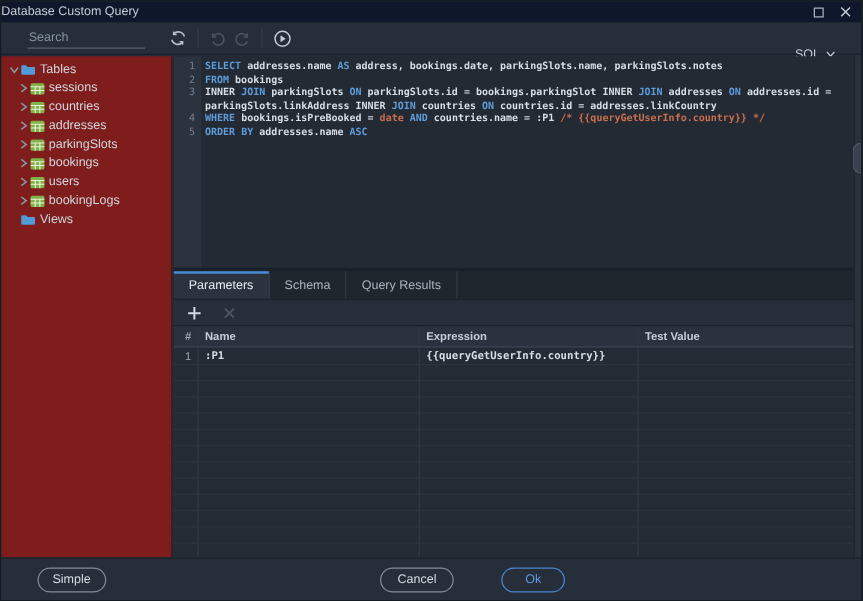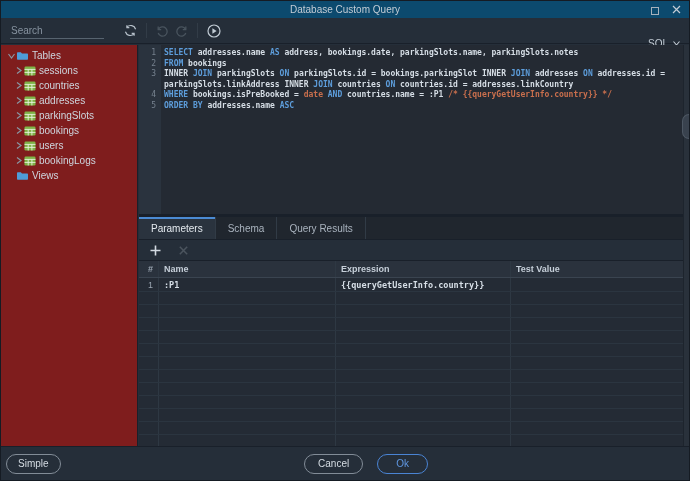--- a/index.html
+++ b/index.html
@@ -1,29 +1,29 @@
 <!DOCTYPE html>
 <html><head>
 <meta charset="utf-8">
 <style>
   * { box-sizing: border-box; }
   body { margin:0; background:#10151c; font-family:"Liberation Sans","DejaVu Sans",sans-serif; }
   .window { position:relative; width:690px; height:481px; background:#252e39; overflow:hidden;
             color:#c9d2db; border:1px solid #151b23; }
 
   
-  .titlebar { position:absolute; top:0; left:0; right:0; height:17px; background:#0c4a6e;
-              display:flex; align-items:center; justify-content:center; }
+  .titlebar { position:absolute; top:0; left:0; right:0; height:17px; background:#0f172a;
+              display:flex; align-items:center; }
   .title { font-size:10px; color:#c3ccd5; }
   .win-controls { position:absolute; right:8px; top:0; height:17px; display:flex; gap:13px; align-items:center; }
   .max-box { width:8px; height:8px; border:1px solid #a7b1bb; display:inline-block; }
 
   
   .toolbar { position:absolute; top:17px; left:0; right:0; height:26px; background:#252e39;
-             border-bottom:1px solid #19202a; display:flex; align-items:center; padding:0 9px; }
+             border-bottom:1px solid #19202a; display:flex; align-items:center; padding:0 21px; }
   .search-input { width:94px; background:transparent; border:none; outline:none;
                   border-bottom:1px solid #57636f; color:#cfd7df; font-size:10px; padding:2px 1px;
                   font-family:"Liberation Sans","DejaVu Sans",sans-serif; }
   .search-input::placeholder { color:#8793a0; }
   .tb-icon { width:17px; height:17px; display:flex; align-items:center; justify-content:center; }
   .tb-sep { width:1px; height:15px; background:#323c47; margin:0 7px; }
   .sql-select { margin-left:auto; display:flex; align-items:center; gap:5px; font-size:10px; color:#c3ccd5;margin-top:25px; }
 
   
   .sidebar { position:absolute; top:44px; left:0; width:137px; bottom:34px; background:#7f1d1d;
@@ -77,21 +77,21 @@
 
   
   .right-track { position:absolute; top:44px; right:0; bottom:34px; width:6px; background:#29313b; border-left:1px solid #1d242d; }
   .drawer-handle { position:absolute; right:0; top:113px; width:7px; height:25px; background:#39424e;
                    border:1px solid #4d5763; border-right:none; border-radius:12px 0 0 12px; }
 
   
   .footer { position:absolute; bottom:0; left:0; right:0; height:34px; background:#252e39;
             border-top:1px solid #19202a; display:flex; align-items:center; }
   .pill { border-radius:10px; font-size:10px; background:transparent; line-height:1;
-          font-family:"Liberation Sans","DejaVu Sans",sans-serif; }
+          font-family:"Liberation Sans","DejaVu Sans",sans-serif;margin-left:24px; }
   .simple-btn { position:absolute; left:5px; border:1px solid #828c97; color:#d5dce3; padding:4px 11px; }
   .center-btns { margin:0 auto; transform:translateX(21px); display:flex; gap:14px; align-items:center; }
   .cancel-btn { border:1px solid #828c97; color:#d5dce3; padding:4px 13px; }
   .ok-btn { border:1px solid #4a84d4; color:#5f97e2; padding:4px 18px; }
 </style>
 </head>
 <body>
 
 <div class="window">
 

